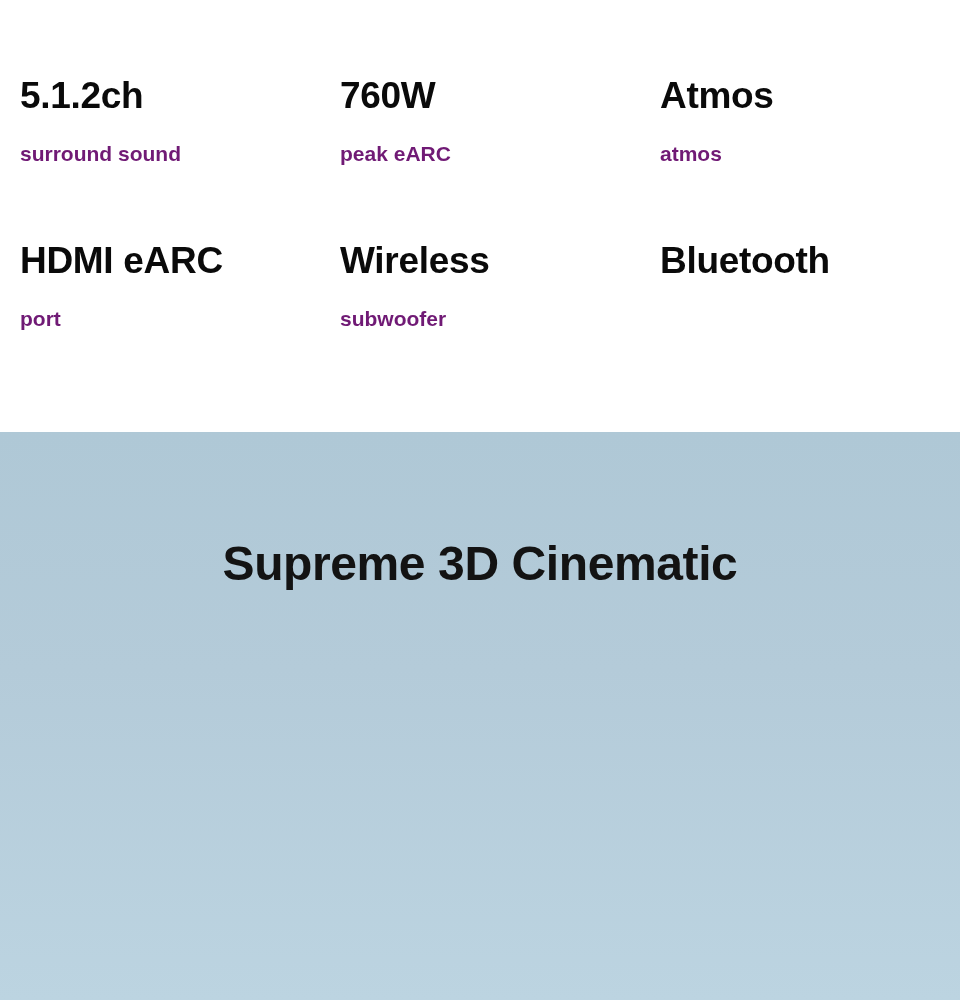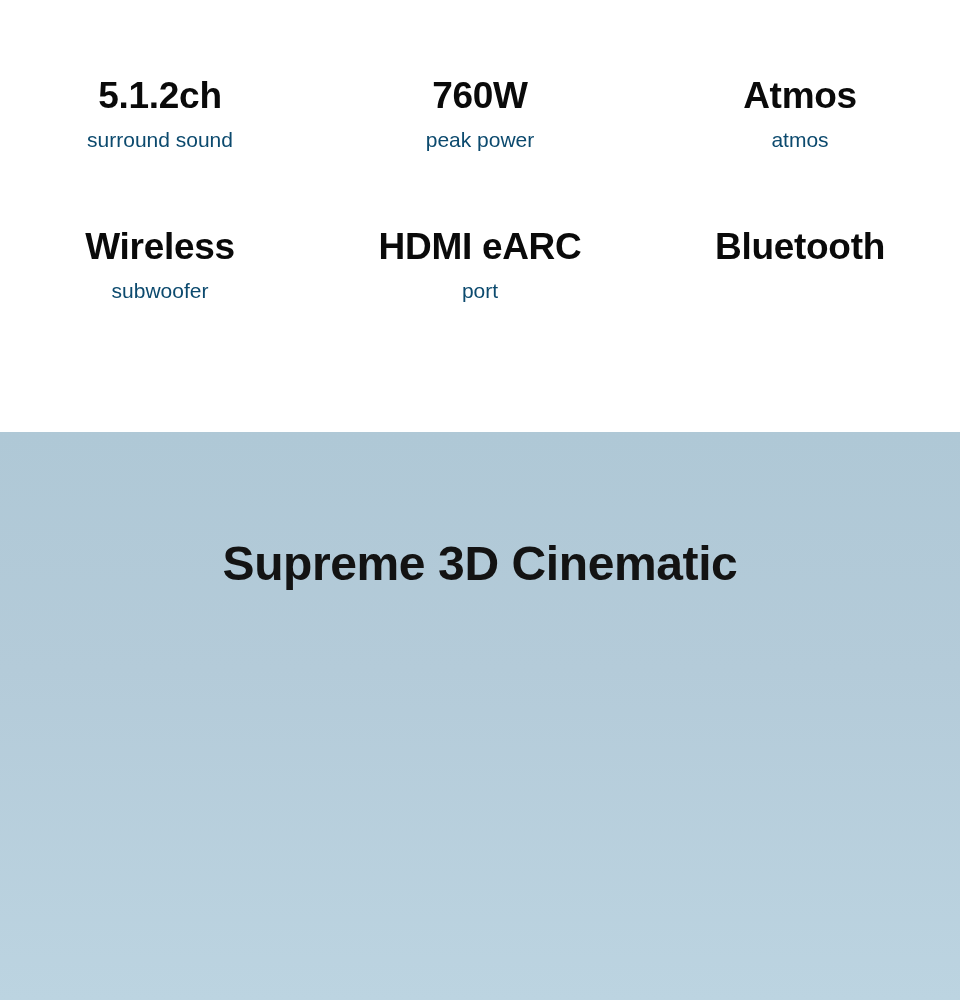--- a/index.html
+++ b/index.html
@@ -37,39 +37,39 @@
     display: flex;
     width: 100%;
   }
 
   .specs-row + .specs-row {
     margin-top: 73px;
   }
 
   .spec-cell {
     flex: 1 1 0;
-    text-align: center;
+    text-align: left;
     padding: 0 20px;
   }
 
   .spec-value {
     font-size: 37px;
     font-weight: 700;
     line-height: 1.18;
     letter-spacing: -0.3px;
     color: #0a0a0a;
     white-space: nowrap;
   }
 
   .spec-label {
     font-size: 21px;
-    font-weight: 400;
+    font-weight: 700;
     line-height: 1.2;
-    margin-top: 9px;
-    color: #0c4a6e;
+    margin-top: 23px;
+    color: #701a75;
     white-space: nowrap;
   }
 
   
   .hero-section {
     flex: 1 1 auto;
     background: linear-gradient(180deg, #afc8d6 0%, #b4cbd9 42%, #bcd4e1 100%);
     padding: 104px 62px 0 62px;
     text-align: center;
   }
@@ -100,36 +100,36 @@
 
   <section class="specs-section">
 
     <div class="specs-row">
       <div class="spec-cell">
         <div class="spec-value">5.1.2ch</div>
         <div class="spec-label">surround sound</div>
       </div>
       <div class="spec-cell">
         <div class="spec-value">760W</div>
-        <div class="spec-label">peak power</div>
+        <div class="spec-label">peak eARC</div>
       </div>
       <div class="spec-cell">
         <div class="spec-value">Atmos</div>
         <div class="spec-label">atmos</div>
       </div>
     </div>
 
     <div class="specs-row">
       <div class="spec-cell">
+        <div class="spec-value">HDMI eARC</div>
+        <div class="spec-label">port</div>
+      </div>
+      <div class="spec-cell">
         <div class="spec-value">Wireless</div>
         <div class="spec-label">subwoofer</div>
-      </div>
-      <div class="spec-cell">
-        <div class="spec-value">HDMI eARC</div>
-        <div class="spec-label">port</div>
       </div>
       <div class="spec-cell">
         <div class="spec-value">Bluetooth</div>
       </div>
     </div>
 
   </section>
 
   <section class="hero-section">
     <h1 class="hero-title">

